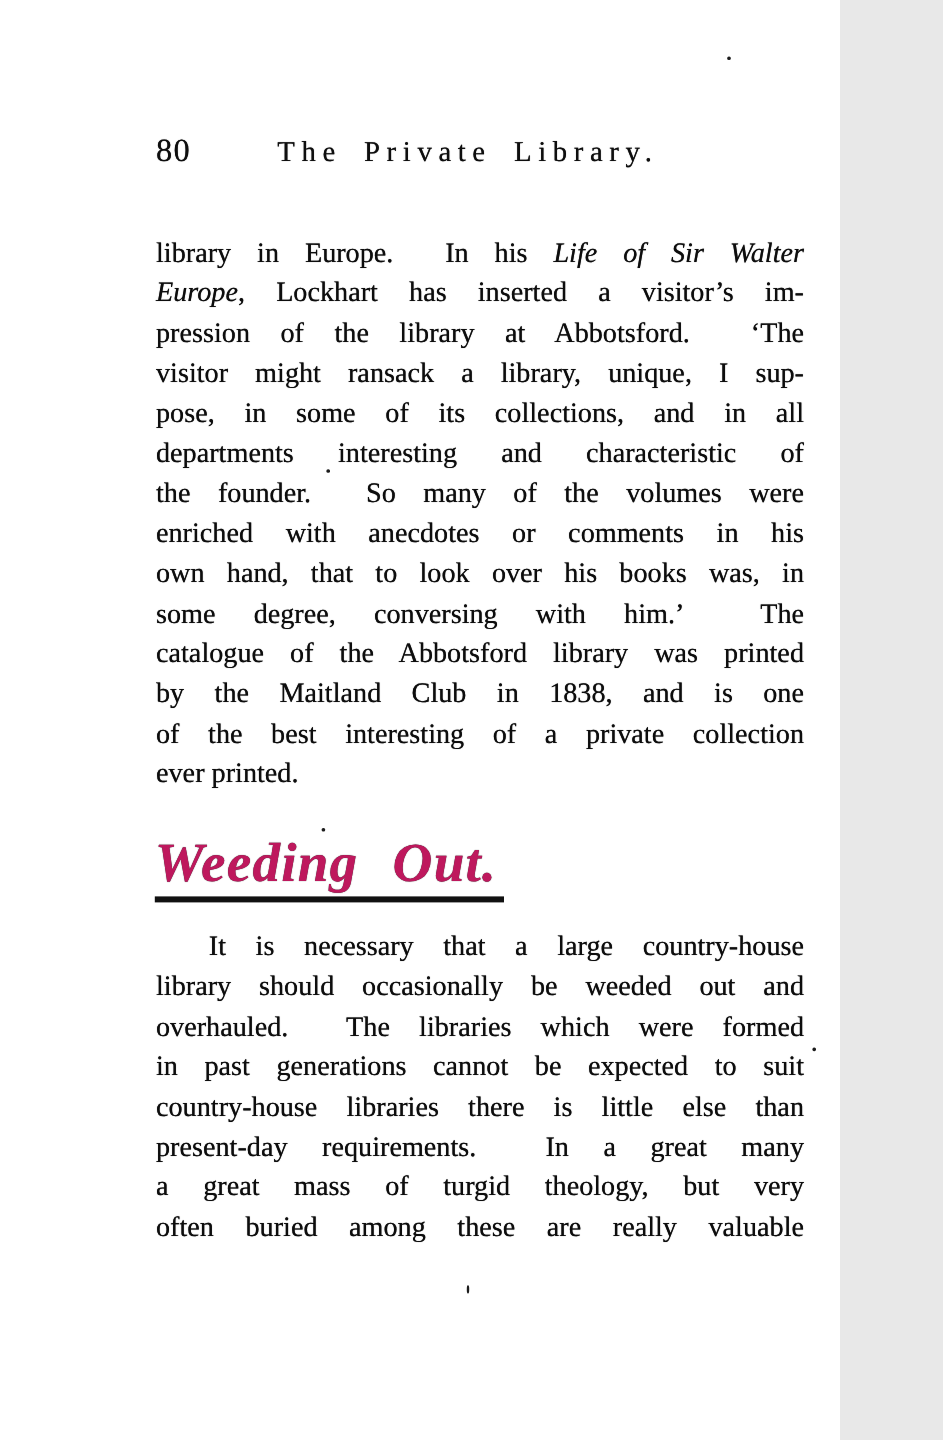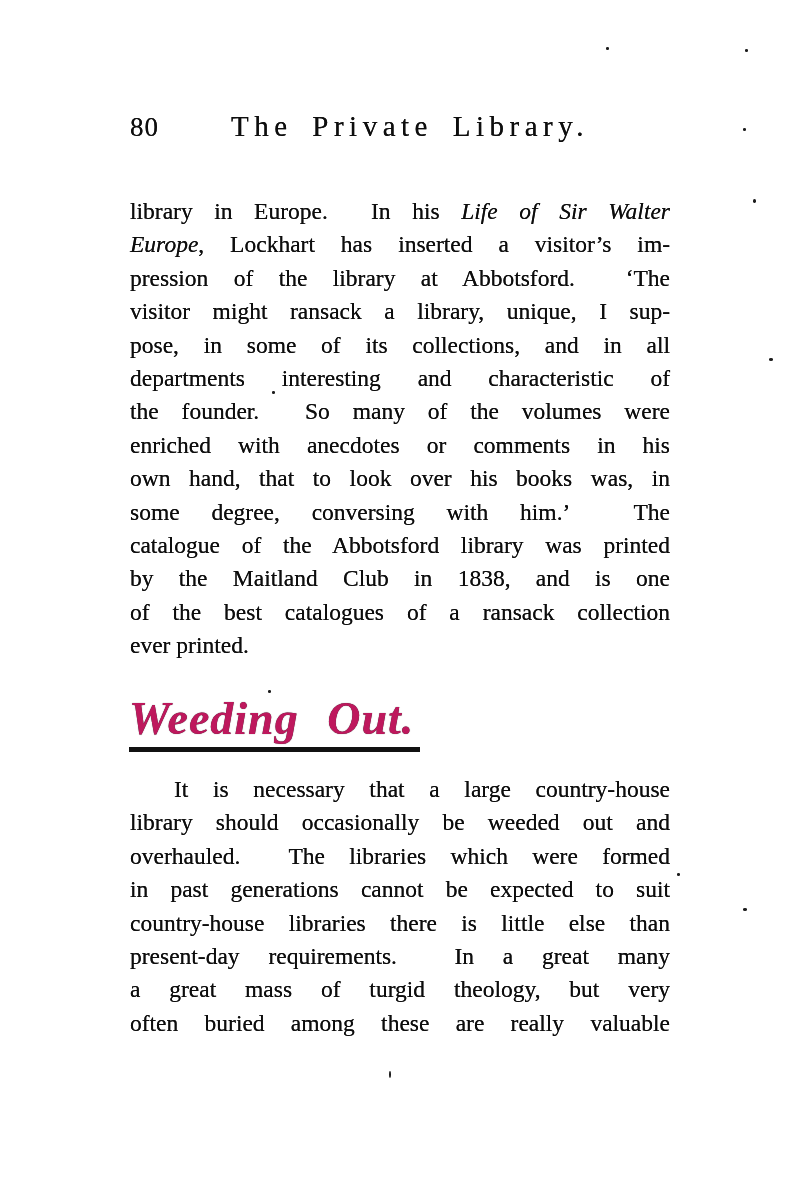--- a/index.html
+++ b/index.html
@@ -1,18 +1,18 @@
 <!DOCTYPE html>
 <html><head>
 <meta charset="utf-8">
 <style>
   html, body { margin: 0; padding: 0; background: #e8e8e8; }
   .page {
     position: relative;
-    width: 786px;
+    width: 700px;
     height: 1200px;
     background: #ffffff;
     overflow: hidden;
     font-family: "Liberation Serif", "DejaVu Serif", serif;
     color: #0d0d0d;
   }
   .running-header {
     position: absolute;
     top: 110px;
     left: 130px;
@@ -21,21 +21,21 @@
     align-items: baseline;
     color: #0e0e0e;
     text-shadow: 0 0 0.6px rgba(0,0,0,0.85);
   }
   .page-number {
     font-size: 27px;
     margin-right: 72px;
     letter-spacing: 1px;
   }
   .running-title {
-    font-size: 29px;
+    font-size: 24px;
     letter-spacing: 5.5px;
     word-spacing: 7px;
   }
   .para {
     position: absolute;
     left: 130px;
     width: 540px;
     font-size: 23.5px;
     line-height: 33.4px;
     text-shadow: 0 0 0.6px rgba(0,0,0,0.85);
@@ -89,21 +89,21 @@
       <div class="tline"><span>pression of the library at Abbotsford.&nbsp; ‘The</span></div>
       <div class="tline"><span>visitor might ransack a library, unique, I sup-</span></div>
       <div class="tline"><span>pose, in some of its collections, and in all</span></div>
       <div class="tline"><span>departments interesting and characteristic of</span></div>
       <div class="tline"><span>the founder.&nbsp; So many of the volumes were</span></div>
       <div class="tline"><span>enriched with anecdotes or comments in his</span></div>
       <div class="tline"><span>own hand, that to look over his books was, in</span></div>
       <div class="tline"><span>some degree, conversing with him.’&nbsp; The</span></div>
       <div class="tline"><span>catalogue of the Abbotsford library was printed</span></div>
       <div class="tline"><span>by the Maitland Club in 1838, and is one</span></div>
-      <div class="tline"><span>of the best catalogues of a ransack collection</span></div>
+      <div class="tline"><span>of the best interesting of a private collection</span></div>
       <div class="tline nojust"><span>ever printed.</span></div>
     </div>
 
   <div class="section-heading">Weeding Out.</div>
 
   <div class="para para-2">
       <div class="tline indent"><span>It is necessary that a large country-house</span></div>
       <div class="tline"><span>library should occasionally be weeded out and</span></div>
       <div class="tline"><span>overhauled.&nbsp; The libraries which were formed</span></div>
       <div class="tline"><span>in past generations cannot be expected to suit</span></div>

